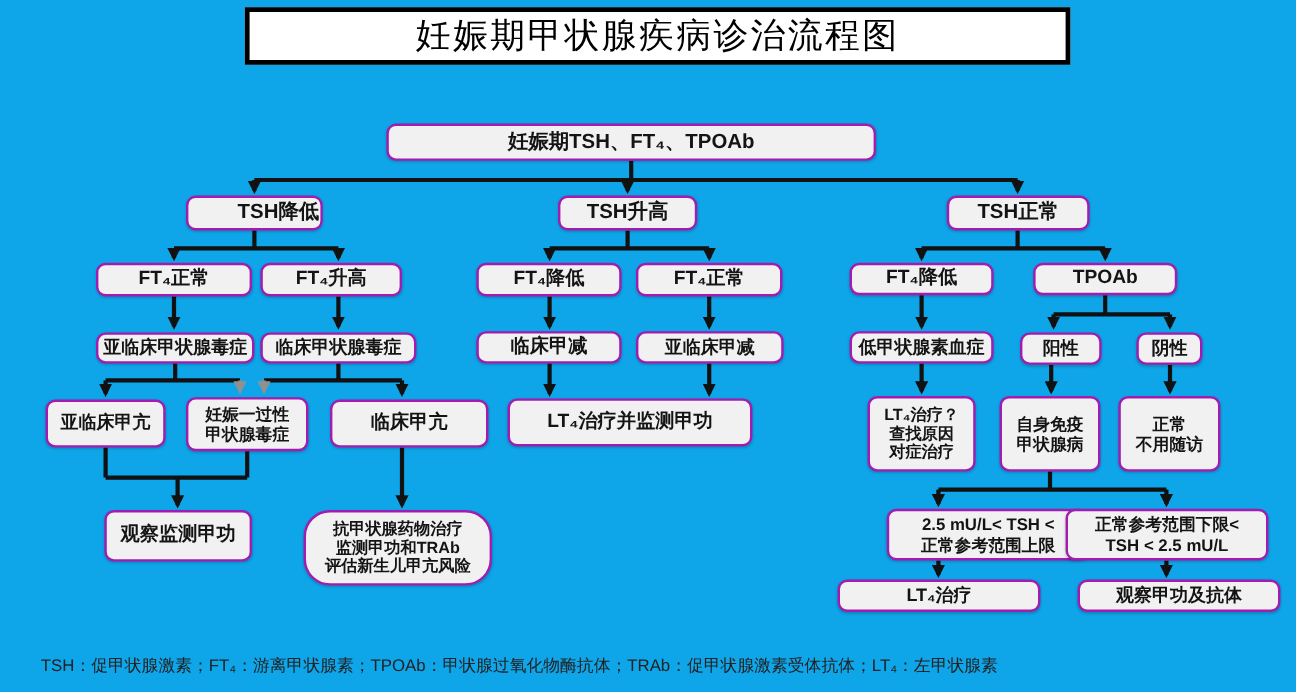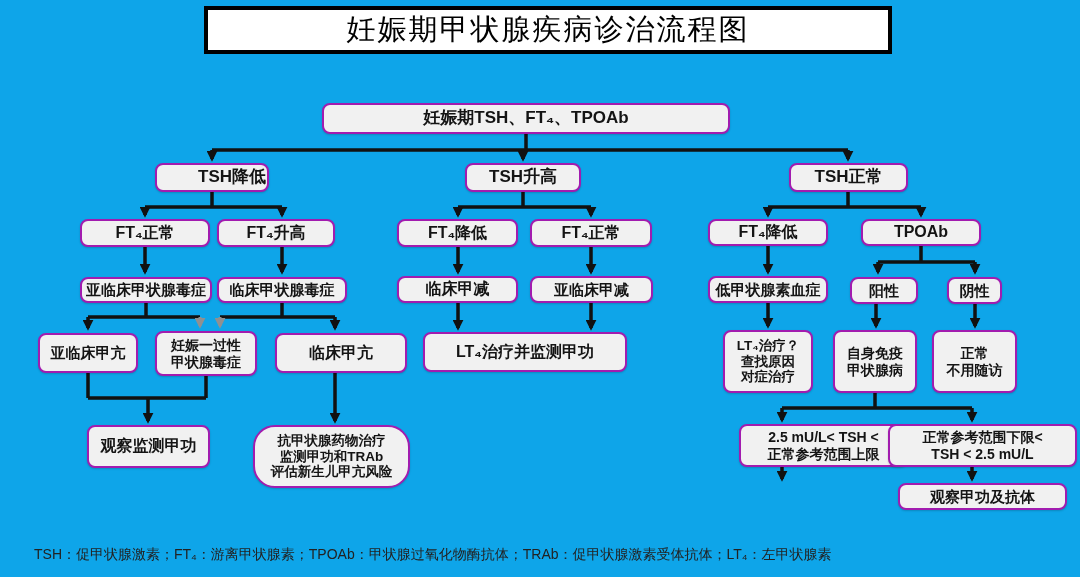--- a/index.html
+++ b/index.html
@@ -165,20 +165,21 @@
 甲状腺病</div>
   <div class="node fs14" style="left:932px;top:330px;width:85px;height:63px;">正常
 不用随访</div>
 
   <div class="node fs16" style="left:87px;top:425px;width:123px;height:43px;">观察监测甲功</div>
   <div class="node fs13" style="left:253px;top:425px;width:157px;height:63px;border-radius:22px;">抗甲状腺药物治疗
 监测甲功和TRAb
 评估新生儿甲亢风险</div>
   <div class="node fs14" style="left:698px;top:424px;width:169px;height:43px;margin-left:41px;">2.5 mU/L&lt; TSH &lt;
 正常参考范围上限</div>
-  <div class="node fs14" style="left:888px;top:424px;width:189px;height:43px;">正常参考范围下限&lt;
+  <div class="node fs14" style="left:888px;top:424px;width:169px;height:43px;">正常参考范围下限&lt;
 TSH &lt; 2.5 mU/L</div>
 
+  <div class="node fs15" style="left:698px;top:483px;width:169px;height:27px;">LT₄治疗</div>
   <div class="node fs15" style="left:888px;top:483px;width:169px;height:27px;margin-left:10px;">观察甲功及抗体</div>
 
   <div class="footnote">TSH：促甲状腺激素；FT₄：游离甲状腺素；TPOAb：甲状腺过氧化物酶抗体；TRAb：促甲状腺激素受体抗体；LT₄：左甲状腺素</div>
 
 </div>
 
 </body></html>

